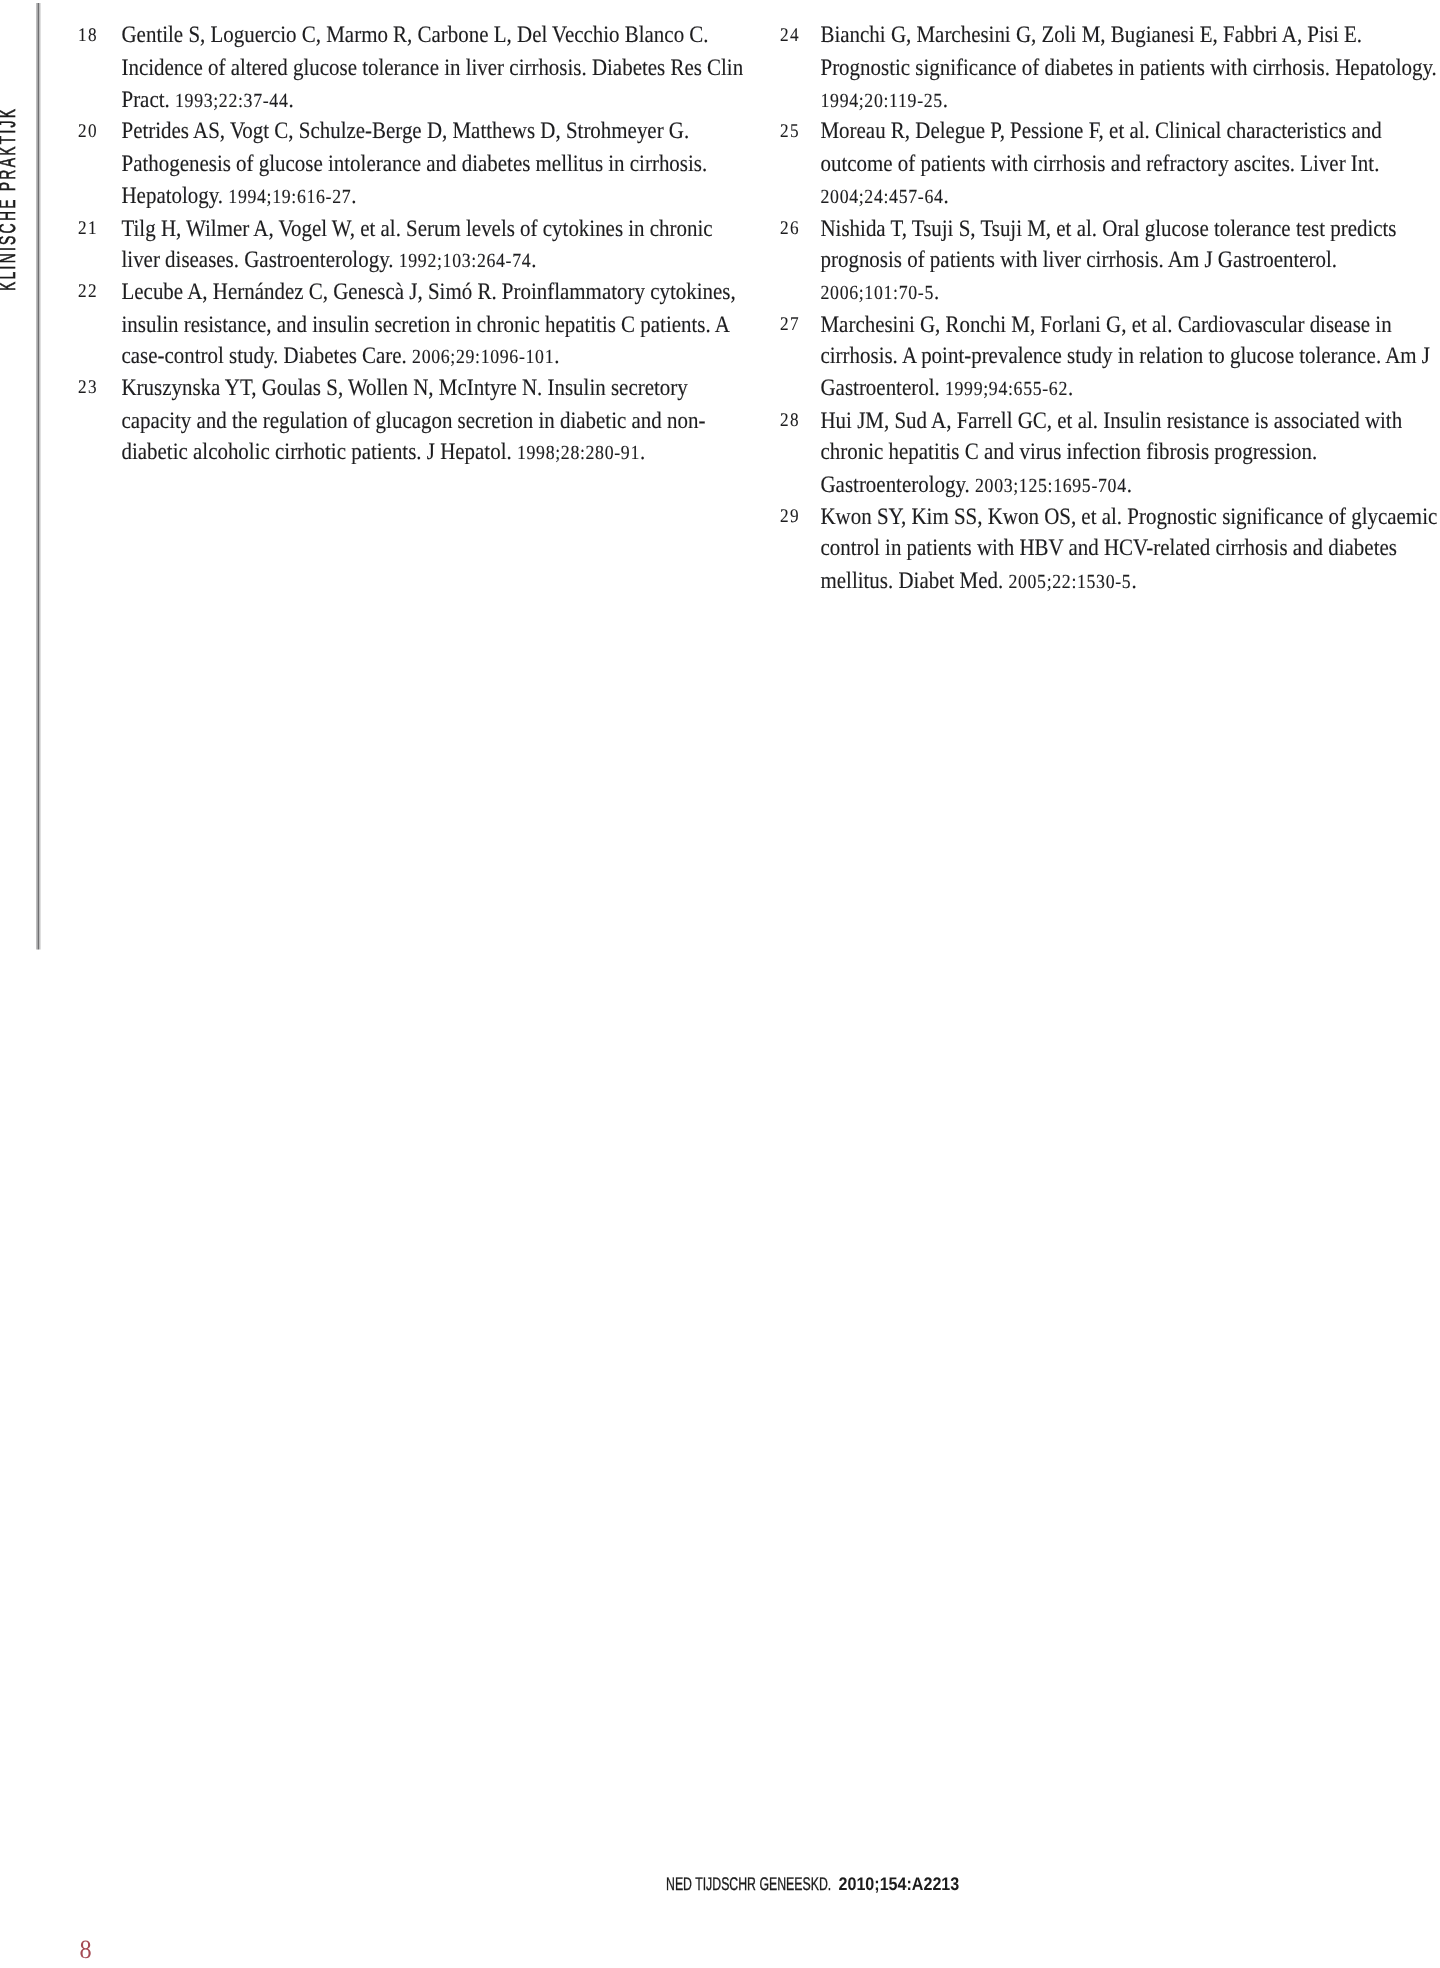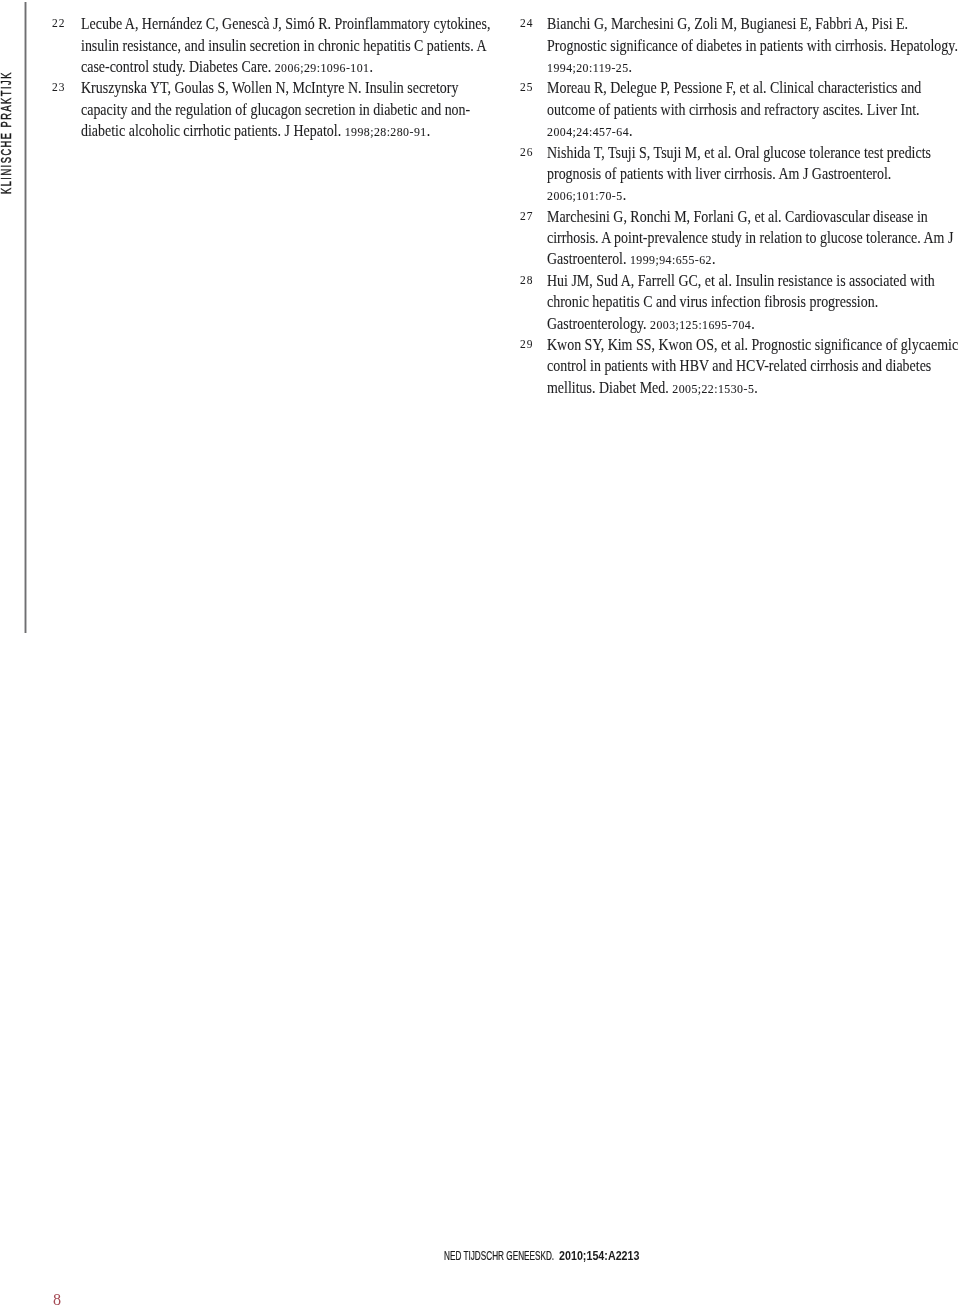--- a/index.html
+++ b/index.html
@@ -57,20 +57,43 @@
 
 <div class="page">
 
   <div class="section-rule"></div>
 
   <div class="section-label">
     <span class="label-text">KLINISCHE PRAKTIJK</span>
   </div>
 
   <div class="col col-left">
+      <div class="ref">
+        <span class="ref-num">18</span>
+        <div class="ref-body">
+          <span class="ref-line">Gentile S, Loguercio C, Marmo R, Carbone L, Del Vecchio Blanco C.</span>
+          <span class="ref-line">Incidence of altered glucose tolerance in liver cirrhosis. Diabetes Res Clin</span>
+          <span class="ref-line">Pract. <span class="os">1993;22:37-44</span>.</span>
+        </div>
+      </div>
+      <div class="ref">
+        <span class="ref-num">20</span>
+        <div class="ref-body">
+          <span class="ref-line">Petrides AS, Vogt C, Schulze-Berge D, Matthews D, Strohmeyer G.</span>
+          <span class="ref-line">Pathogenesis of glucose intolerance and diabetes mellitus in cirrhosis.</span>
+          <span class="ref-line">Hepatology. <span class="os">1994;19:616-27</span>.</span>
+        </div>
+      </div>
+      <div class="ref">
+        <span class="ref-num">21</span>
+        <div class="ref-body">
+          <span class="ref-line">Tilg H, Wilmer A, Vogel W, et al. Serum levels of cytokines in chronic</span>
+          <span class="ref-line">liver diseases. Gastroenterology. <span class="os">1992;103:264-74</span>.</span>
+        </div>
+      </div>
       <div class="ref">
         <span class="ref-num">22</span>
         <div class="ref-body">
           <span class="ref-line">Lecube A, Hernández C, Genescà J, Simó R. Proinflammatory cytokines,</span>
           <span class="ref-line">insulin resistance, and insulin secretion in chronic hepatitis C patients. A</span>
           <span class="ref-line">case-control study. Diabetes Care. <span class="os">2006;29:1096-101</span>.</span>
         </div>
       </div>
       <div class="ref">
         <span class="ref-num">23</span>

